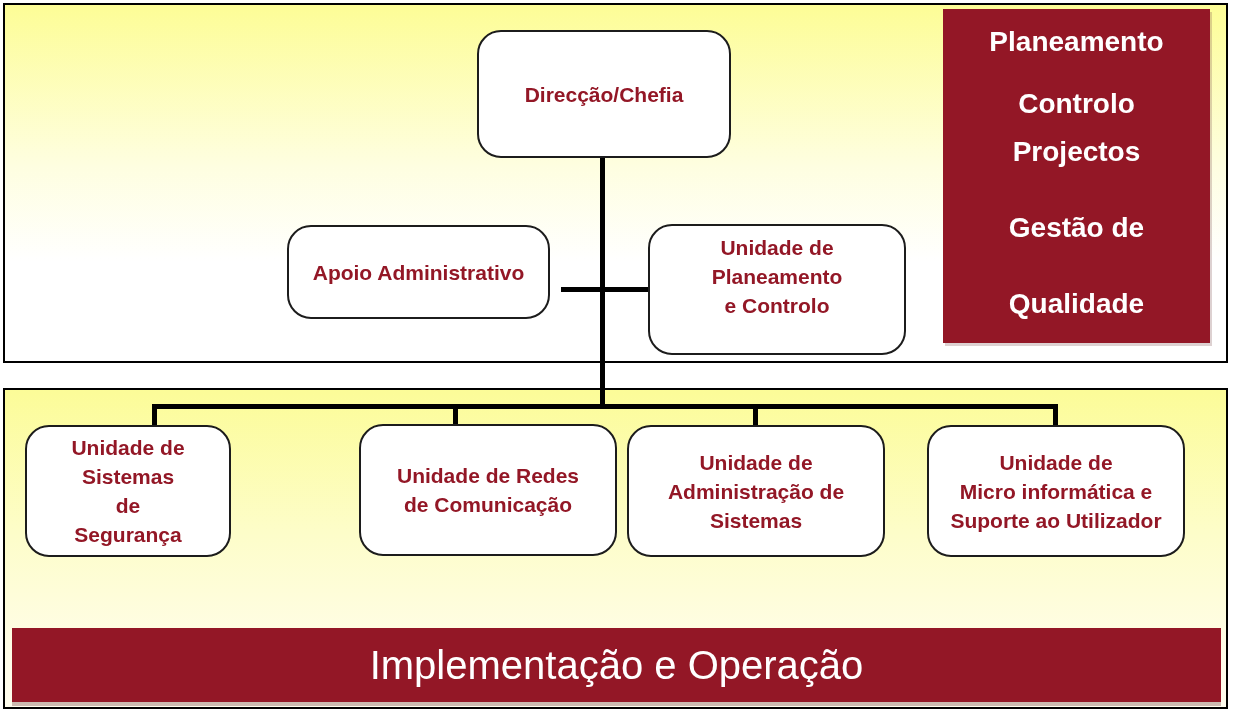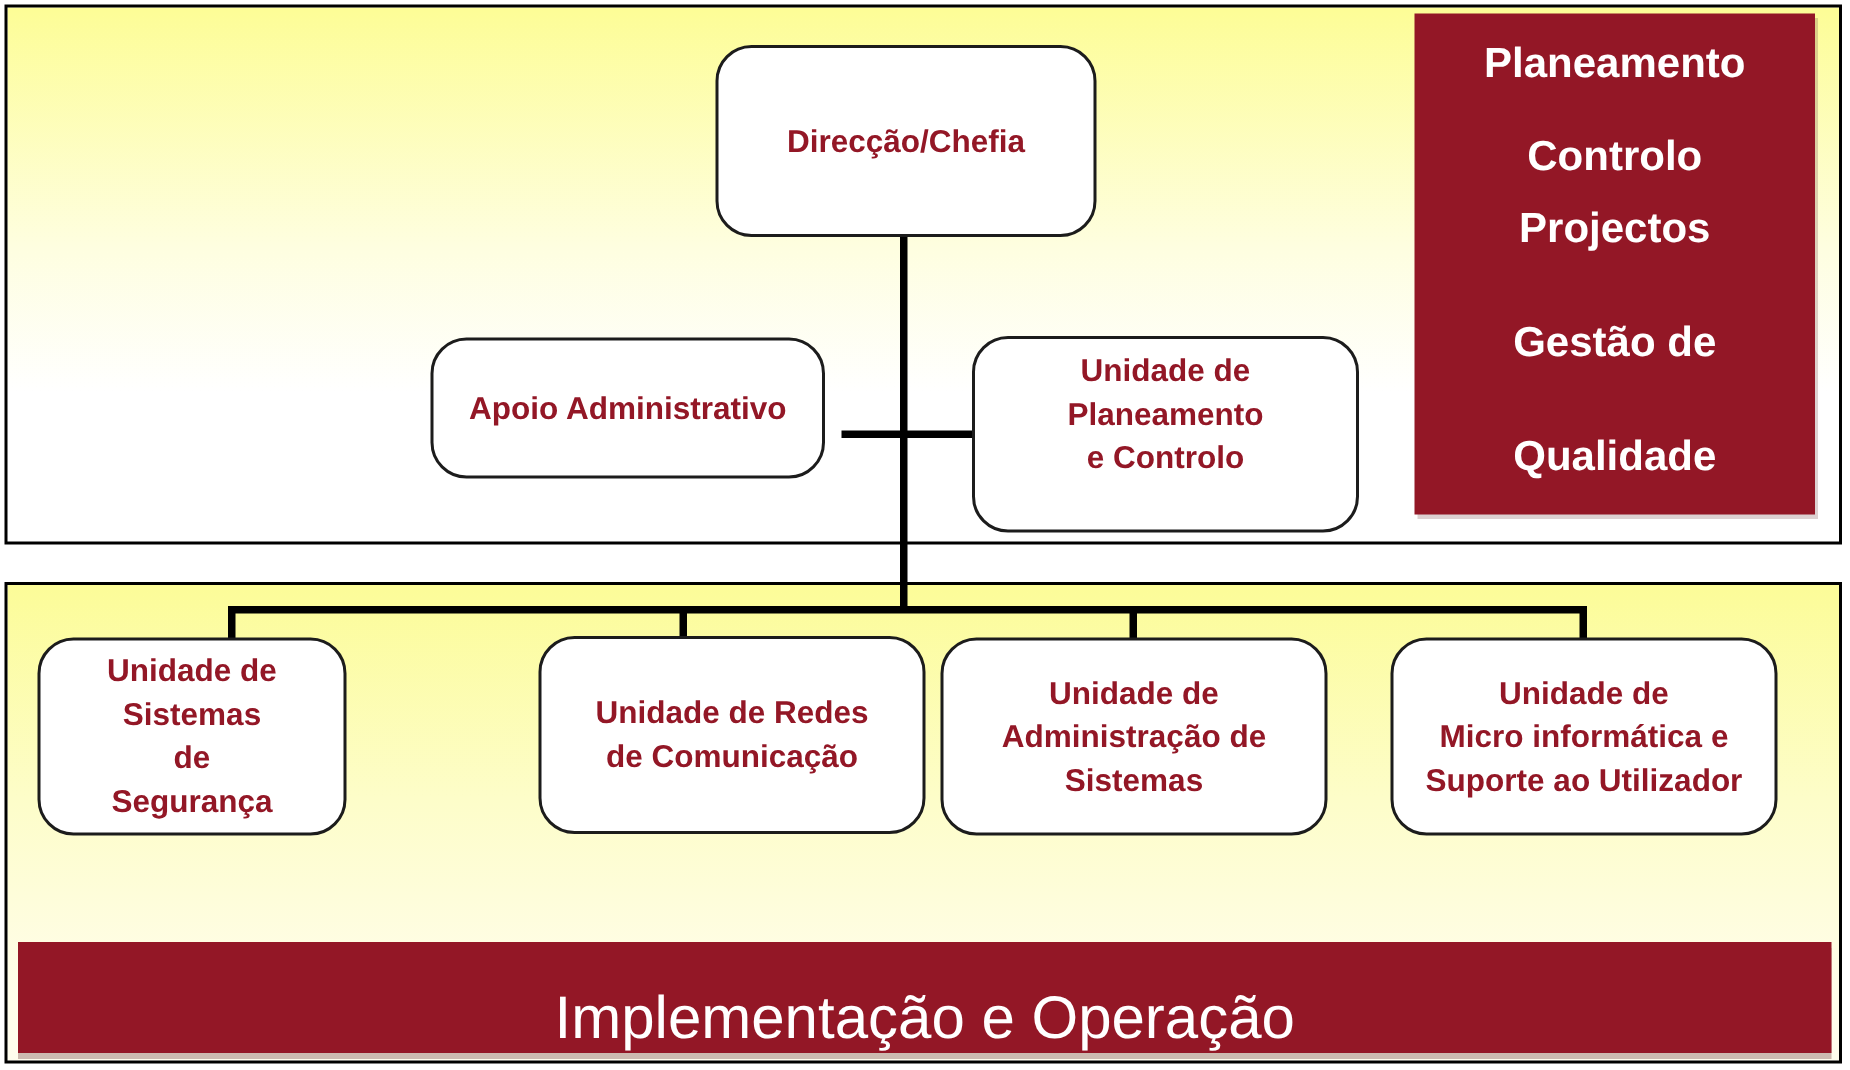--- a/index.html
+++ b/index.html
@@ -90,21 +90,21 @@
   .banner {
     position: absolute;
     left: 12px; top: 628px; width: 1209px; height: 74px;
     box-sizing: border-box;
     background: #931726;
     color: #ffffff;
     font-size: 40px;
     font-weight: normal;
     letter-spacing: 0px;
     display: flex;
-    align-items: flex-end;
+    align-items: center;
     justify-content: center;
     box-shadow: 0 4px 0 rgba(110, 60, 60, 0.35);
   }
 </style>
 </head>
 <body>
 
 <div class="canvas">
 
   <div class="section top"></div>

